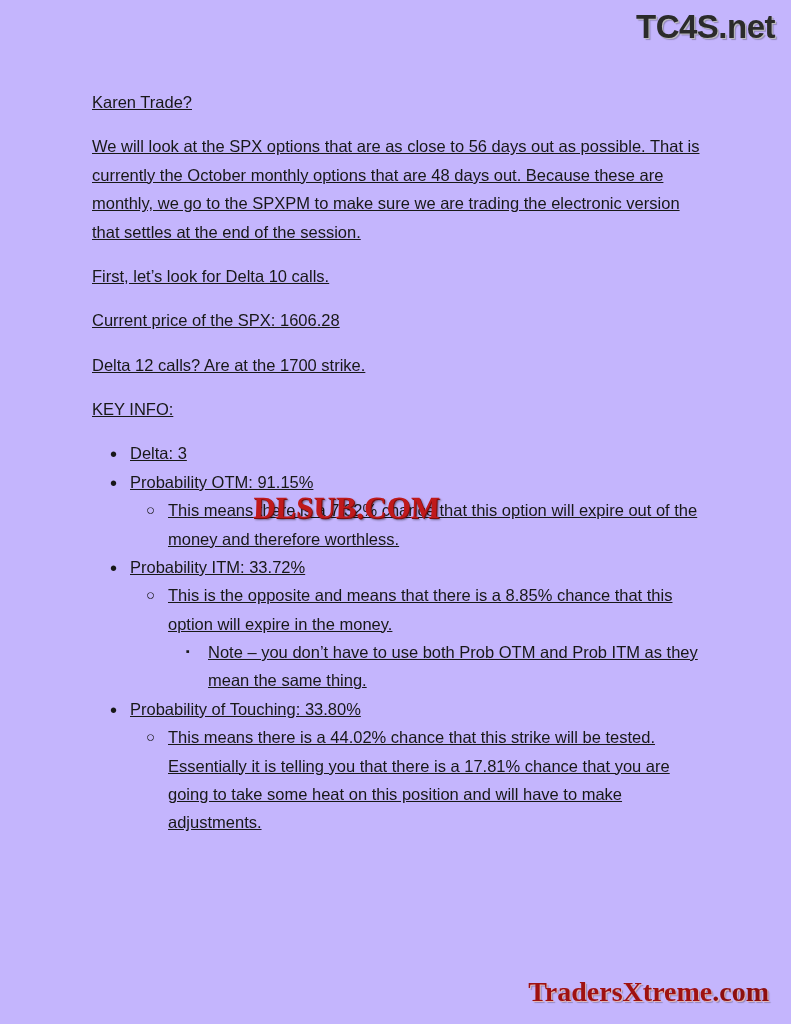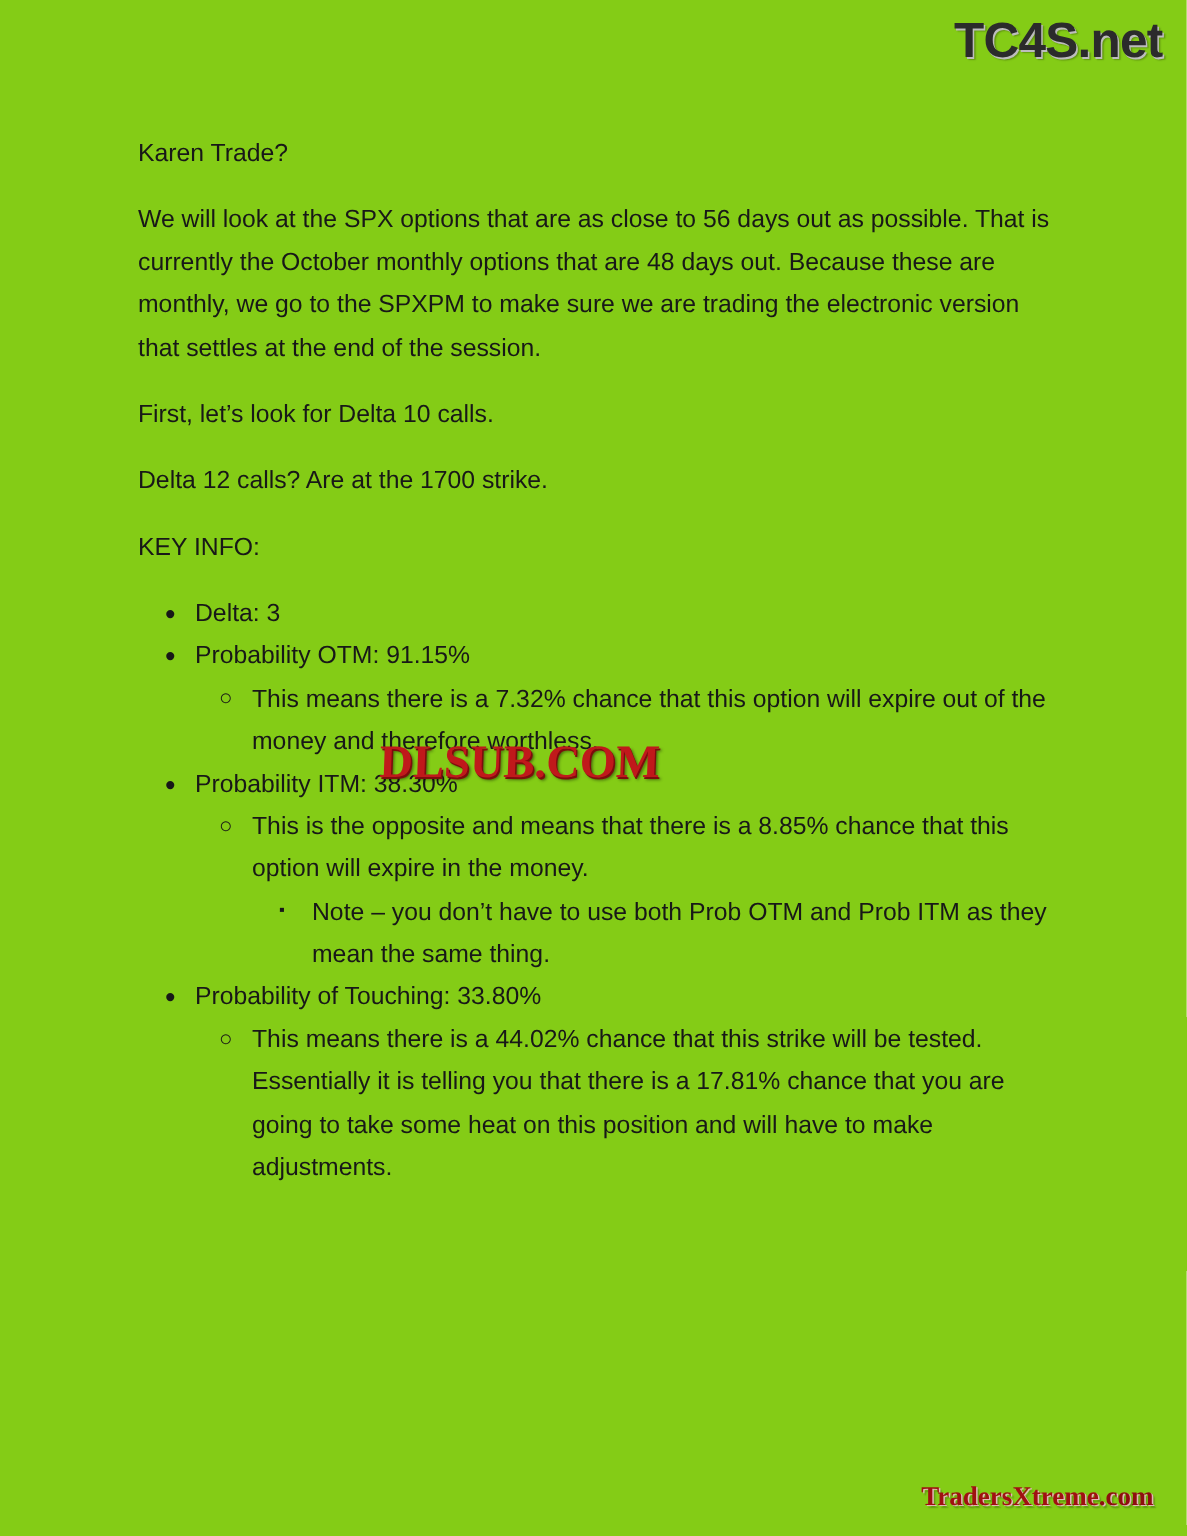--- a/index.html
+++ b/index.html
@@ -12,21 +12,21 @@
     height: 1024px;
     position: relative;
     font-family: "Liberation Sans", sans-serif;
     color: #1a1a1a;
     overflow: hidden;
   }
 
   .page {
     position: absolute;
     inset: 0;
-    background: #84cc16;
+    background: #c4b5fd;
   }
 
   
   .brand-top {
     position: absolute;
     top: 8px;
     right: 16px;
     font-family: "Liberation Sans", sans-serif;
     font-weight: bold;
     font-size: 33px;
@@ -35,21 +35,21 @@
     text-shadow: 1px 1px 0 #bdbdbd, 2px 2px 1px rgba(0,0,0,0.25);
   }
 
   
   .brand-bottom {
     position: absolute;
     bottom: 16px;
     right: 22px;
     font-family: "Liberation Serif", serif;
     font-weight: bold;
-    font-size: 18px;
+    font-size: 28px;
     color: #9f1111;
     text-shadow: 1px 1px 0 #e3b7b7, 2px 2px 1px rgba(0,0,0,0.25);
   }
   .brand-bottom .dot-com {
     color: #8d0f0f;
   }
 
   
   .stamp {
     position: absolute;
@@ -82,20 +82,21 @@
   }
 
   .content {
     position: absolute;
     left: 92px;
     top: 88px;
     width: 610px;
     font-size: 16.5px;
     line-height: 1.72;
     color: #181818;
+    text-decoration: underline;
   }
 
   p.para {
     margin: 0 0 16px 0;
   }
 
   ul.lvl1 {
     list-style: none;
     margin: 0;
     padding: 0;
@@ -158,20 +159,21 @@
   <div class="brand-top">TC4S.net</div>
 
   <div class="content">
 
     <p class="para">Karen Trade?</p>
 
     <p class="para">We will look at the SPX options that are as close to 56 days out as possible.  That is currently the October monthly options that are 48 days out.  Because these are monthly, we go to the SPXPM to make sure we are trading the electronic version that settles at the end of the session.</p>
 
     <p class="para">First, let’s look for Delta 10 calls.</p>
 
+    <p class="para">Current price of the SPX: 1606.28</p>
 
     <p class="para">Delta 12 calls?  Are at the 1700 strike.</p>
 
     <p class="para">KEY INFO:</p>
 
     <ul class="lvl1">
 
       <li class="b1">
         <span class="marker1">•</span>
         <span class="txt">Delta: 3</span>
@@ -183,21 +185,21 @@
         <ul class="lvl2">
           <li class="b2">
             <span class="marker2">○</span>
             <span class="txt">This means there is a 7.32% chance that this option will expire out of the money and therefore worthless.</span>
           </li>
         </ul>
       </li>
 
       <li class="b1">
         <span class="marker1">•</span>
-        <span class="txt">Probability ITM: 38.30%</span>
+        <span class="txt">Probability ITM: 33.72%</span>
         <ul class="lvl2">
           <li class="b2">
             <span class="marker2">○</span>
             <span class="txt">This is the opposite and means that there is a 8.85% chance that this option will expire in the money.</span>
             <ul class="lvl3">
               <li class="b3">
                 <span class="marker3">▪</span>
                 <span class="txt">Note – you don’t have to use both Prob OTM and Prob ITM as they mean the same thing.</span>
               </li>
             </ul>

